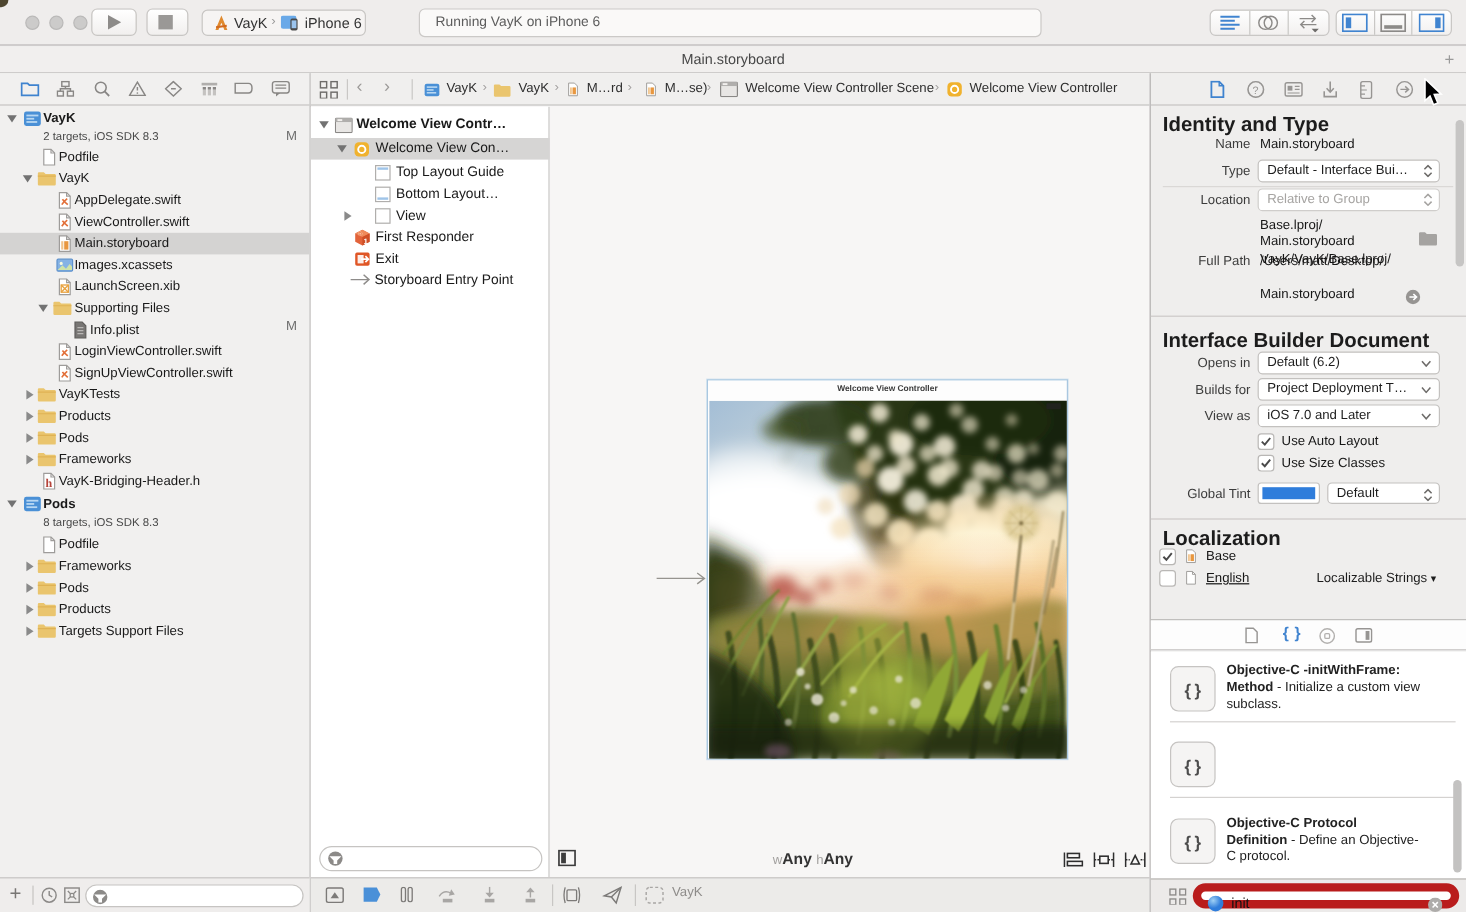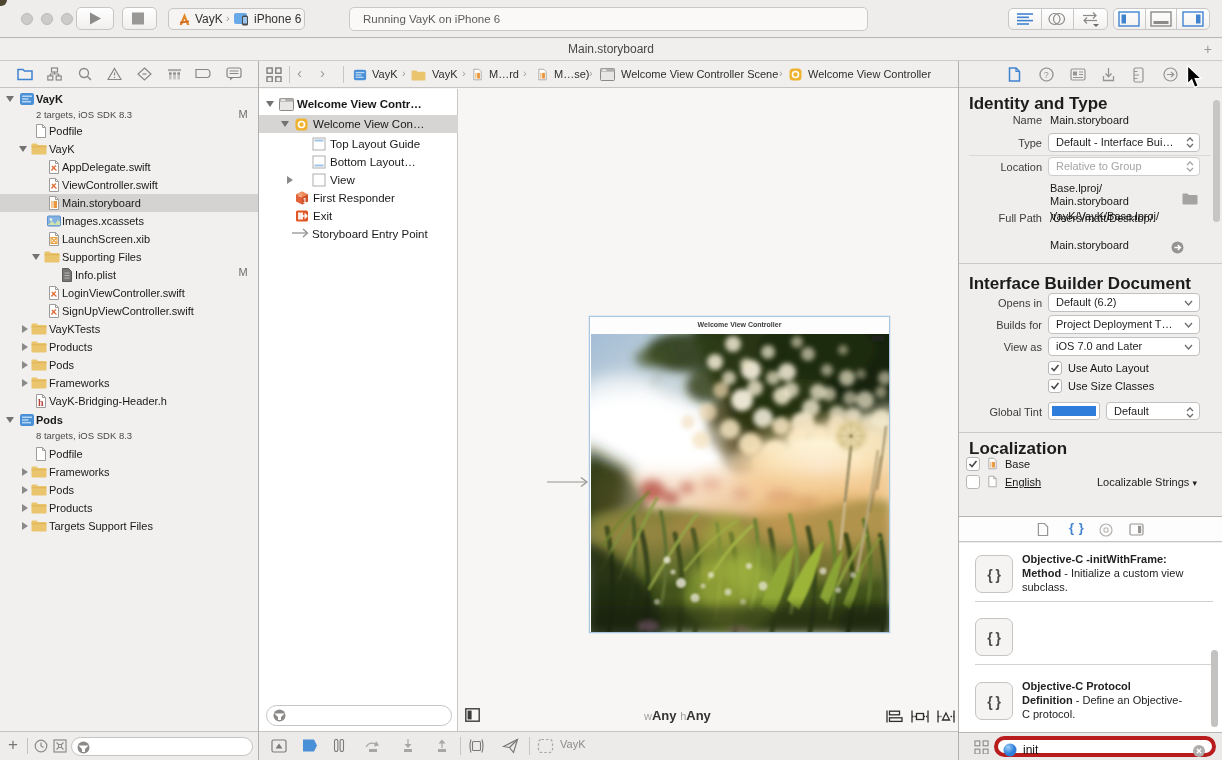--- a/index.html
+++ b/index.html
@@ -966,21 +966,21 @@
     </div>
     <div class="abs" style="left:0px; top:643px; width:263px; height:28px; background:#eceae9; border-top:1px solid #b8b6b4;">
       <svg class="abs" style="left:15px; top:7px;" width="15" height="14" viewBox="0 0 16 15">
           <g fill="none" stroke="#8c8a88" stroke-width="1.2">
             <rect x="1" y="1" width="5.2" height="5.2"></rect>
             <rect x="9.8" y="1" width="5.2" height="5.2"></rect>
             <rect x="1" y="9.8" width="5.2" height="5.2"></rect>
             <rect x="9.8" y="9.8" width="5.2" height="5.2"></rect>
           </g>
         </svg>
-      <div class="abs" style="left:35px; top:3px; width:222px; height:21px; background:#fff; border:4px solid #b91c1c; border-radius:11px;">
+      <div class="abs" style="left:35px; top:3px; width:222px; height:21px; background:#fff; border:7px solid #b91c1c; border-radius:11px;">
         <svg class="abs" style="left:5px; top:3px;" width="14" height="14" viewBox="0 0 14 14">
             <defs>
               <radialGradient id="bs" cx="0.35" cy="0.3">
                 <stop offset="0" stop-color="#9ed0f5"></stop>
                 <stop offset="1" stop-color="#2f7ddb"></stop>
               </radialGradient>
             </defs>
             <circle cx="7" cy="7" r="6.5" fill="url(#bs)"></circle>
           </svg>
         <div class="abs" style="left:25px; top:3px; font-size:12px; color:#111;">init</div>

